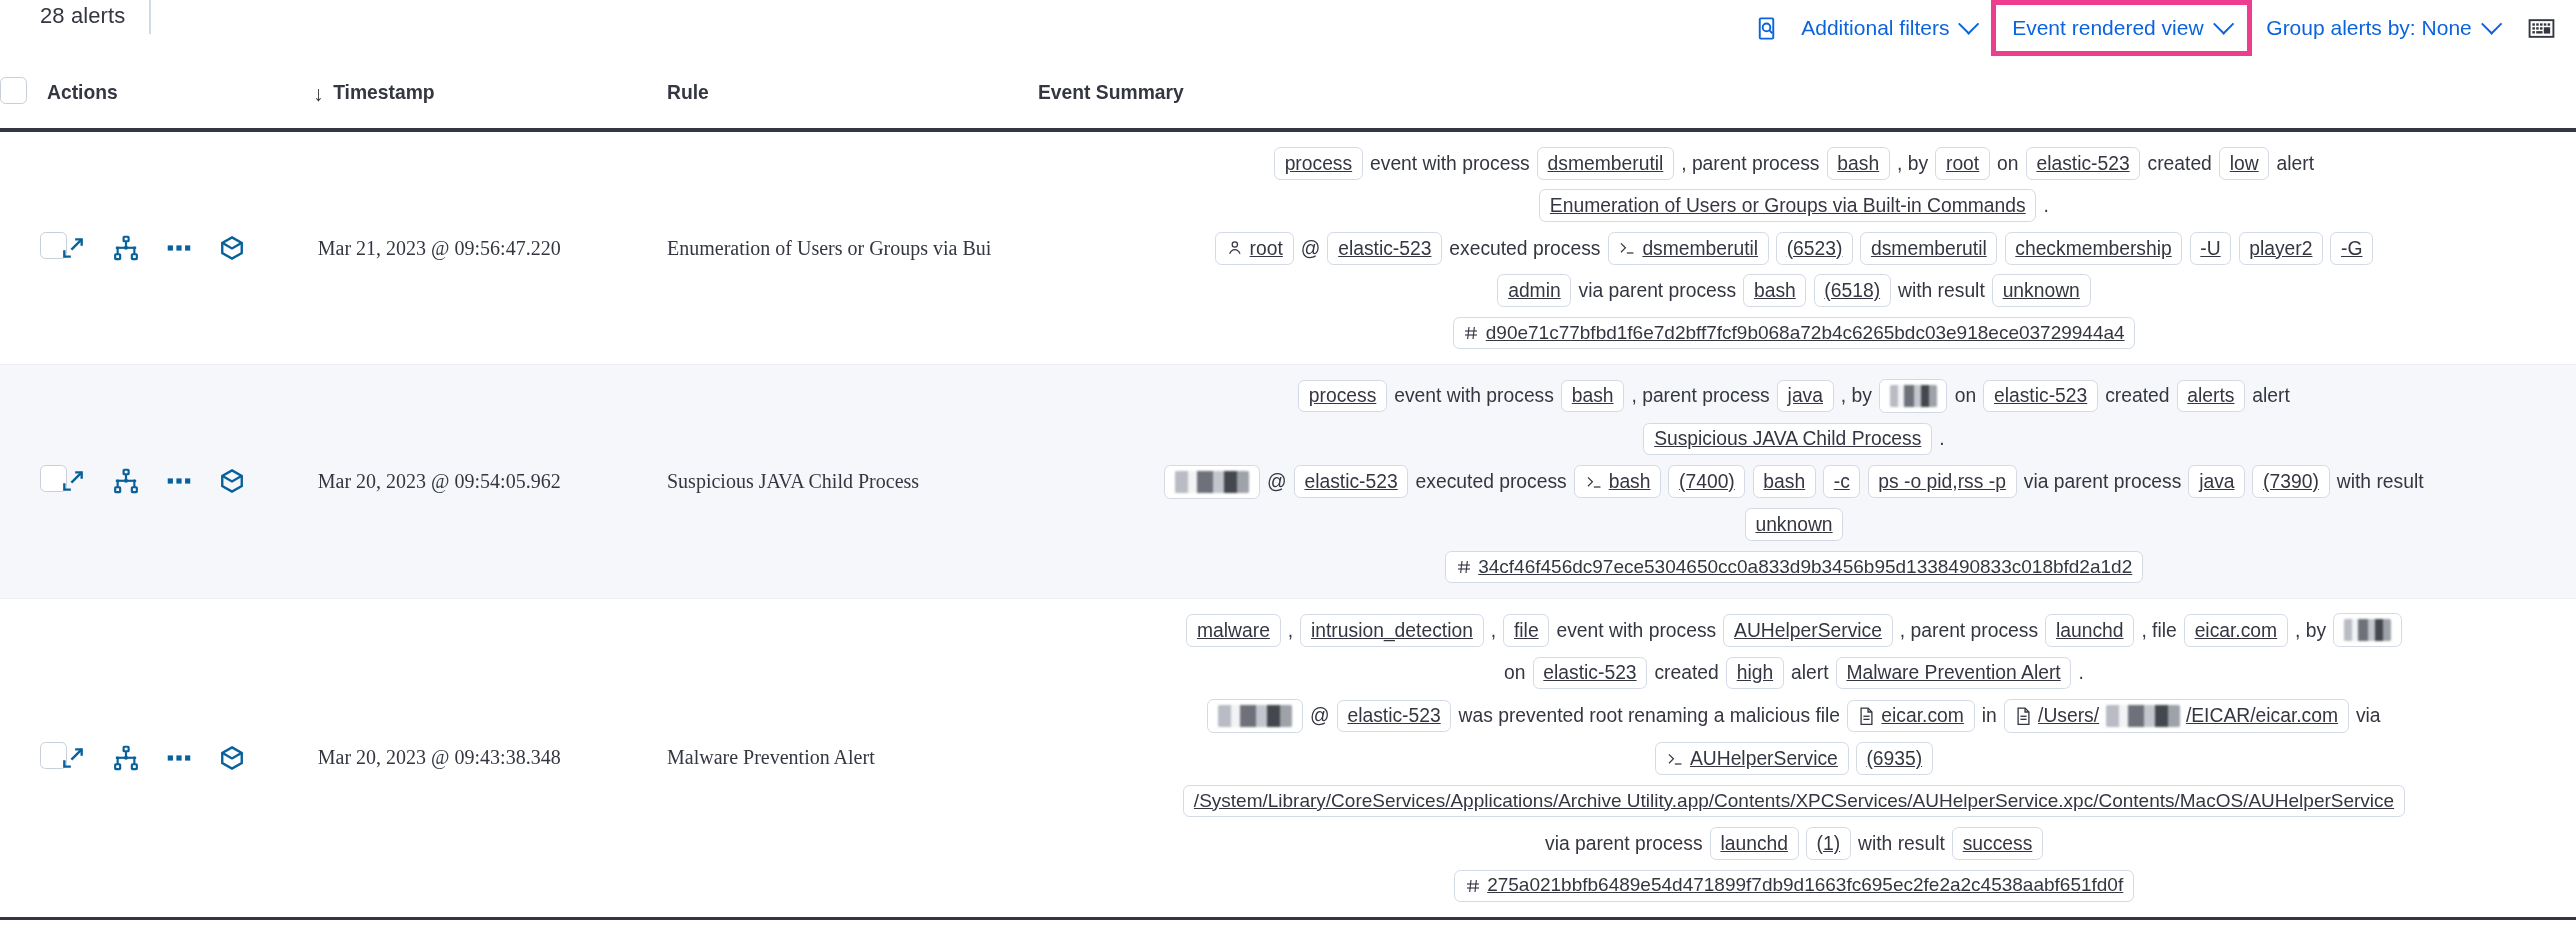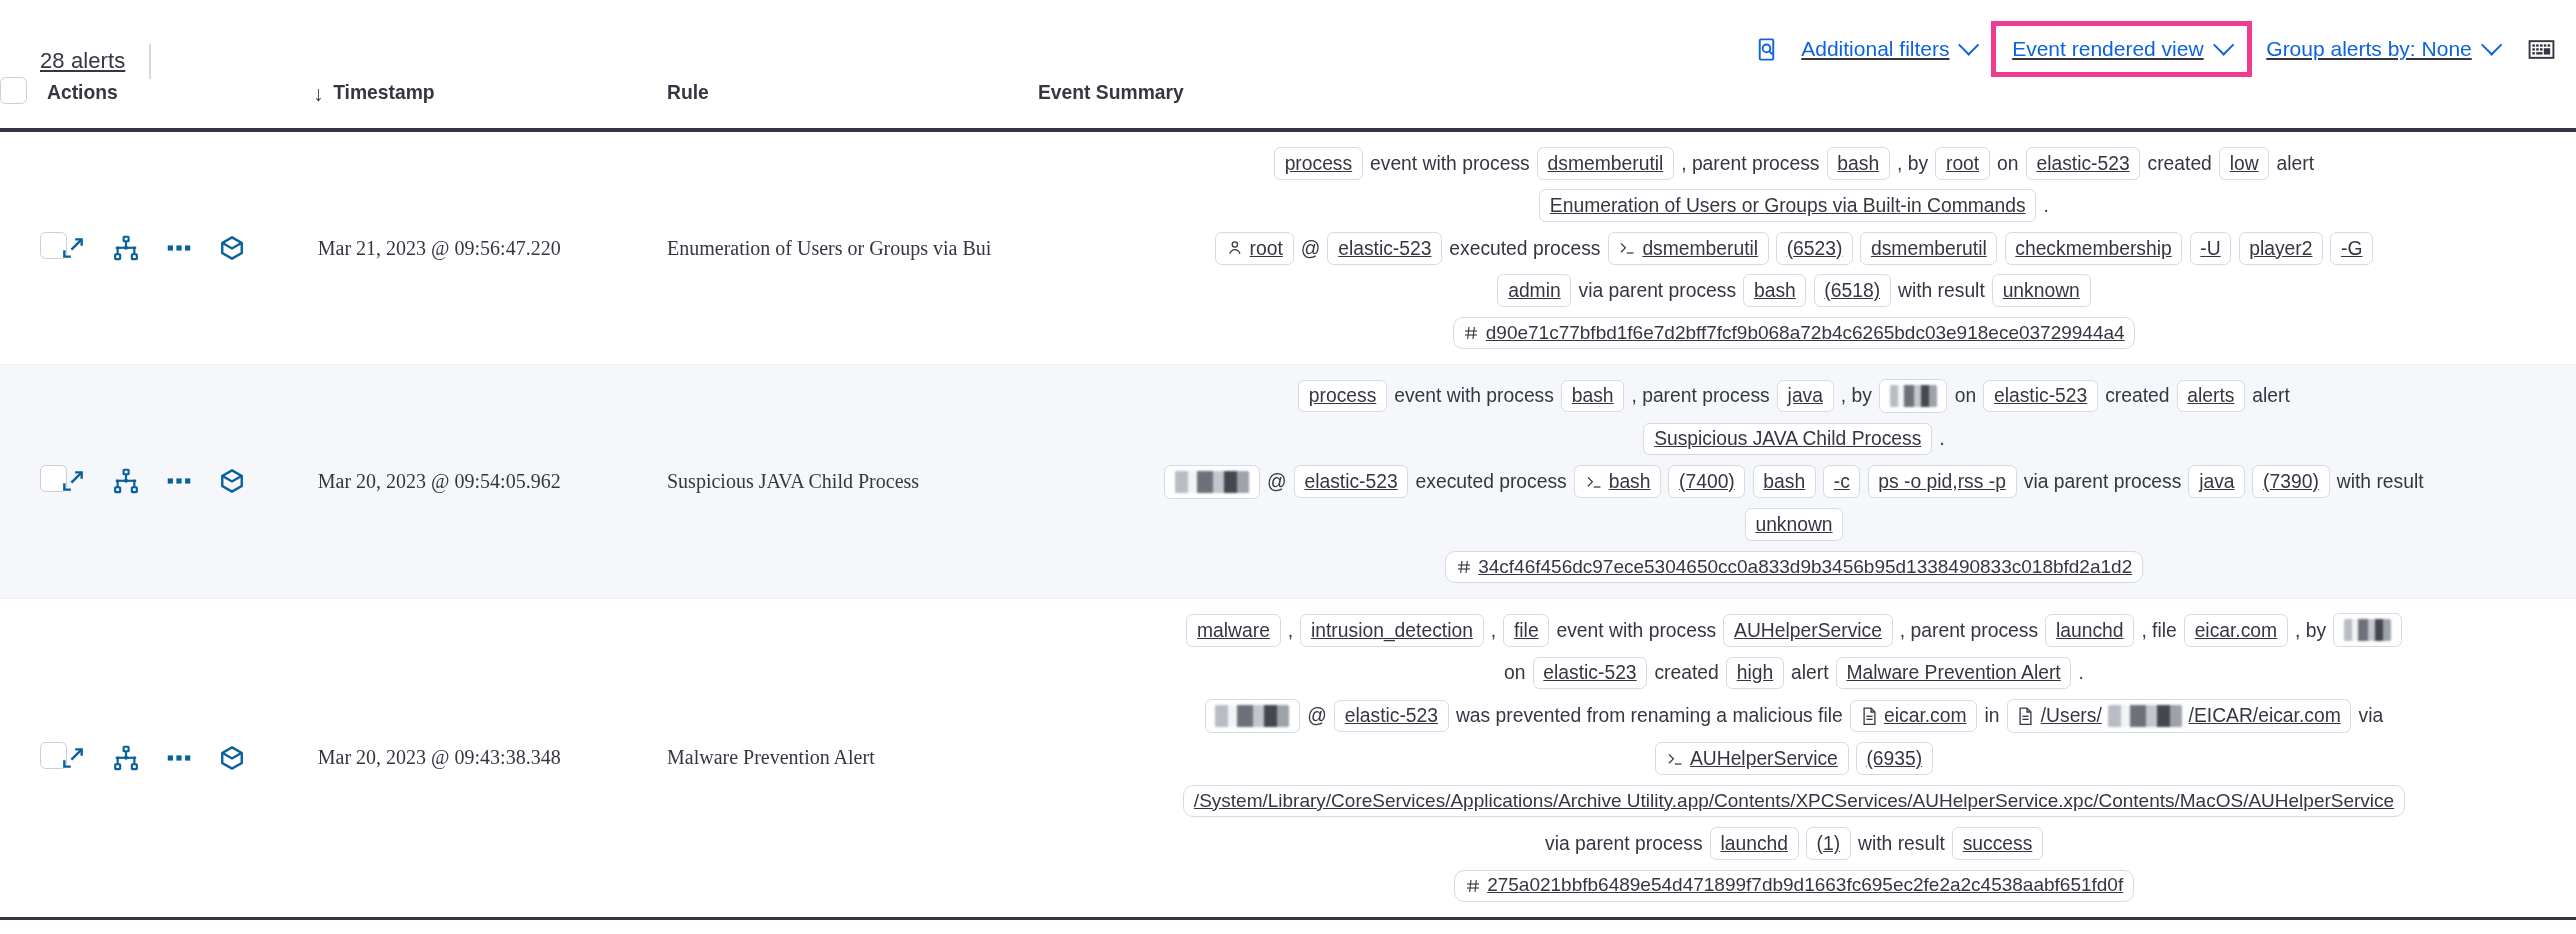--- a/index.html
+++ b/index.html
@@ -18,23 +18,22 @@
     height: 934px;
     background: #ffffff;
     padding: 0;
   }
 
   
   .toolbar {
     position: relative;
     height: 77px;
     display: flex;
-    align-items: flex-end;
+    align-items: flex-start;
     padding: 0 21px 0 40px;
-    text-decoration: underline;
   }
   .alerts-count-wrap {
     display: flex;
     align-items: center;
     height: 32px;
   }
   .alerts-count {
     font-size: 22px;
     font-weight: 400;
     color: #343741;
@@ -179,21 +178,21 @@
     border: 1.6px solid #D3DAE6;
     border-radius: 6.4px;
     padding: 4.8px 9.7px;
     font-size: 19.3px;
     color: #343741;
     white-space: nowrap;
     cursor: pointer;
     max-width: 100%;
     text-decoration: underline;
   }
-  .chip.wide { font-size: 19px; border-radius: 10px; }
+  .chip.wide { font-size: 19px; }
   .chip .gl { display: inline-flex; align-items: center; }
   .redact {
     display: inline-block;
     width: 37px; height: 22px;
     vertical-align: middle;
     background:
       linear-gradient(90deg,
         #B9BCC4 0 18%, #F2F3F5 18% 30%,
         #6E7179 30% 52%, #C3C6CC 52% 66%,
         #44474E 66% 84%, #9EA2A9 84% 100%);
@@ -661,21 +660,21 @@
                 <span class="txt">.</span>
               </div>
               <div class="sline">
                 <span class="chip">
                   <span class="redact w3"></span>
                 </span>
                 <span class="txt">@</span>
                 <span class="chip">
                   <span>elastic-523</span>
                 </span>
-                <span class="txt">was prevented from renaming a malicious file</span>
+                <span class="txt">was prevented root renaming a malicious file</span>
                 <span class="chip">
                   <svg class="gl" fill="none" stroke="#343741" stroke-width="1.7" width="17" height="18.5" viewBox="0 0 20 24">
                     <path d="M3 1.5h9l5 5V22.5H3z"></path>
                     <path d="M12 1.5V6.5h5"></path>
                     <line x1="6" y1="12" x2="14" y2="12"></line>
                     <line x1="6" y1="16" x2="14" y2="16"></line>
                   </svg>
                   <span>eicar.com</span>
                 </span>
                 <span class="txt">in</span>

